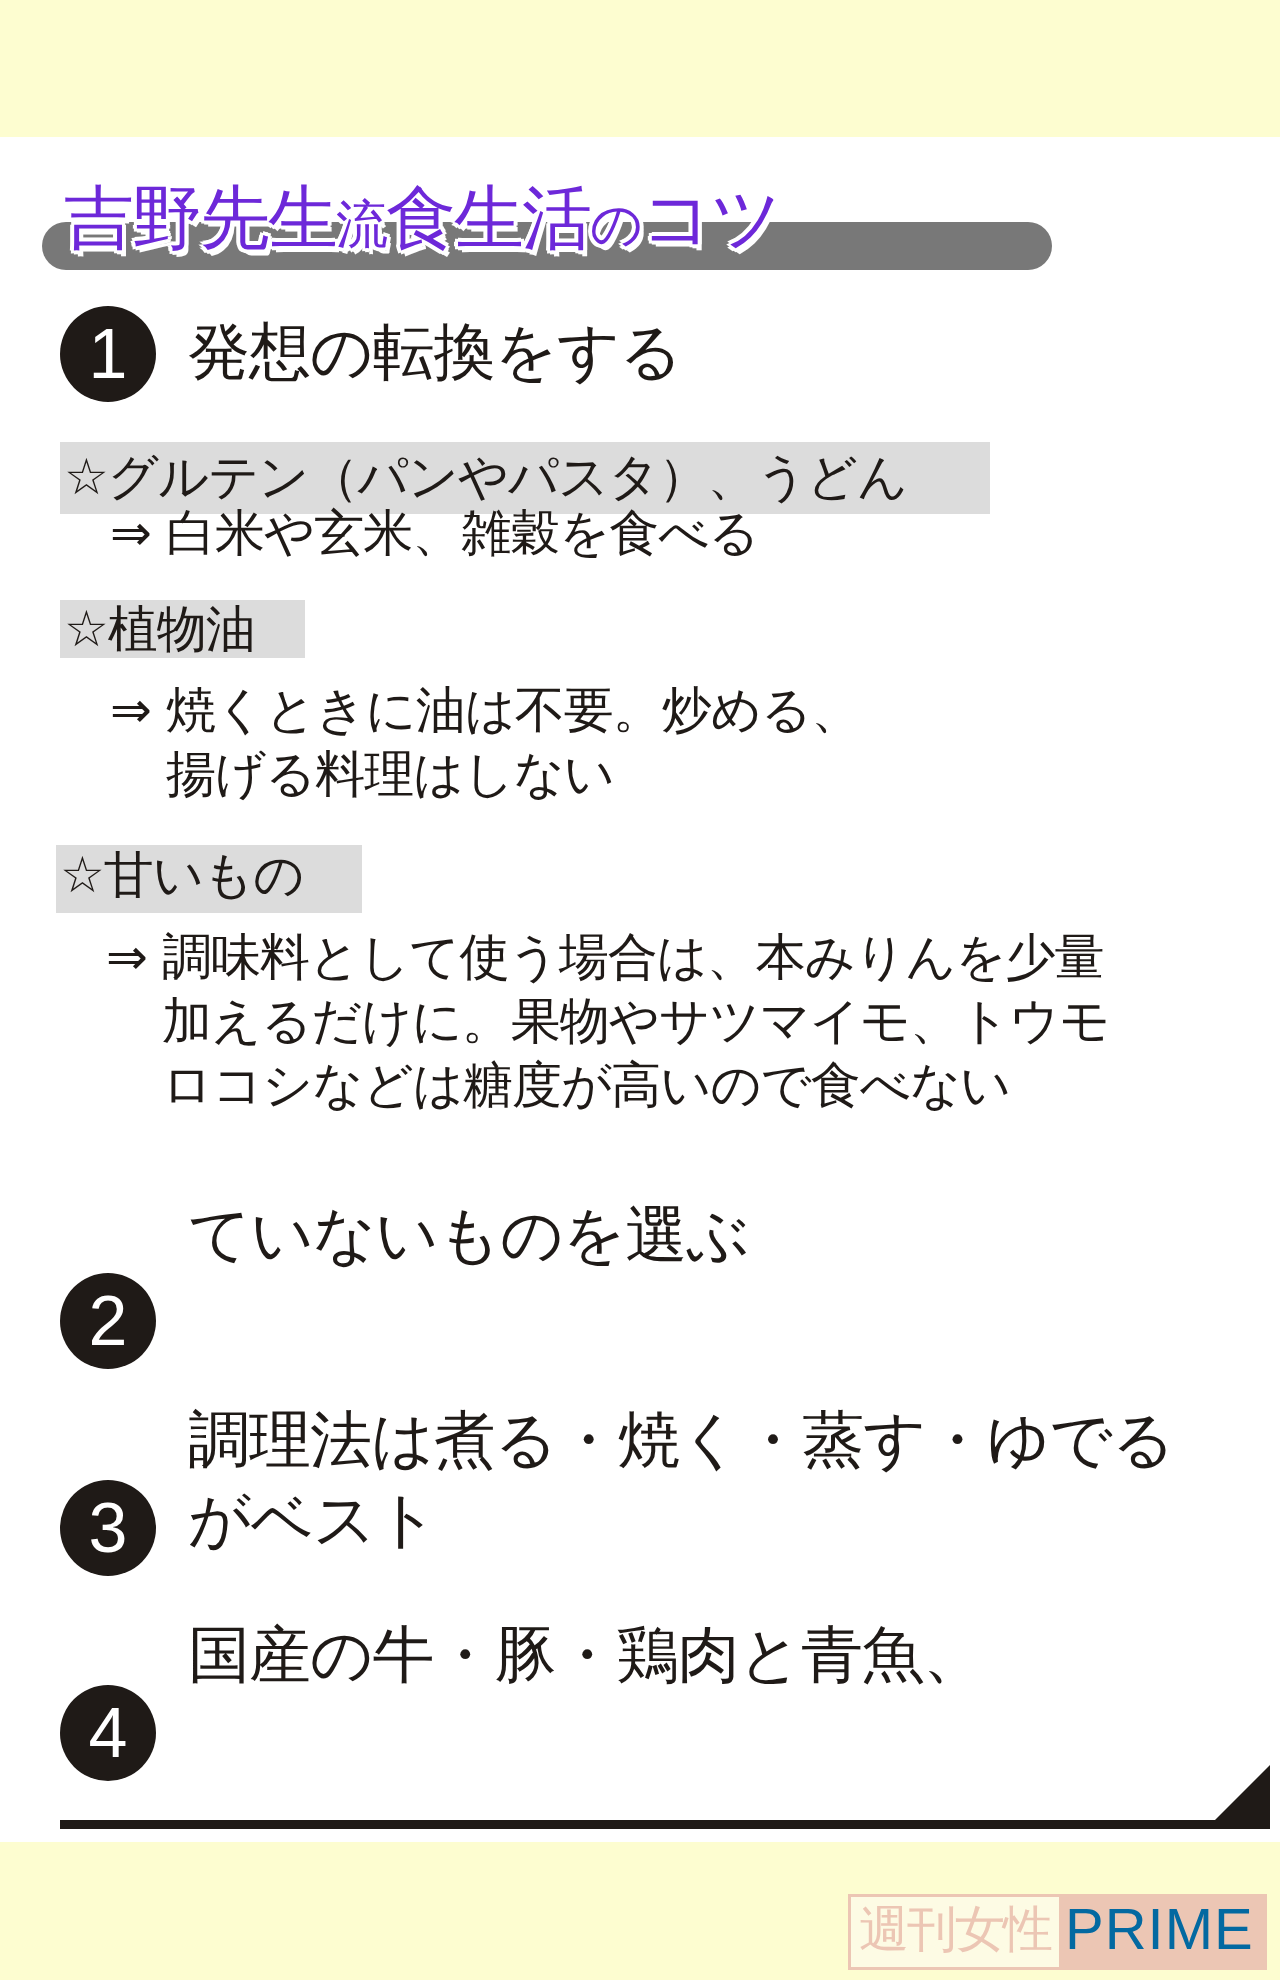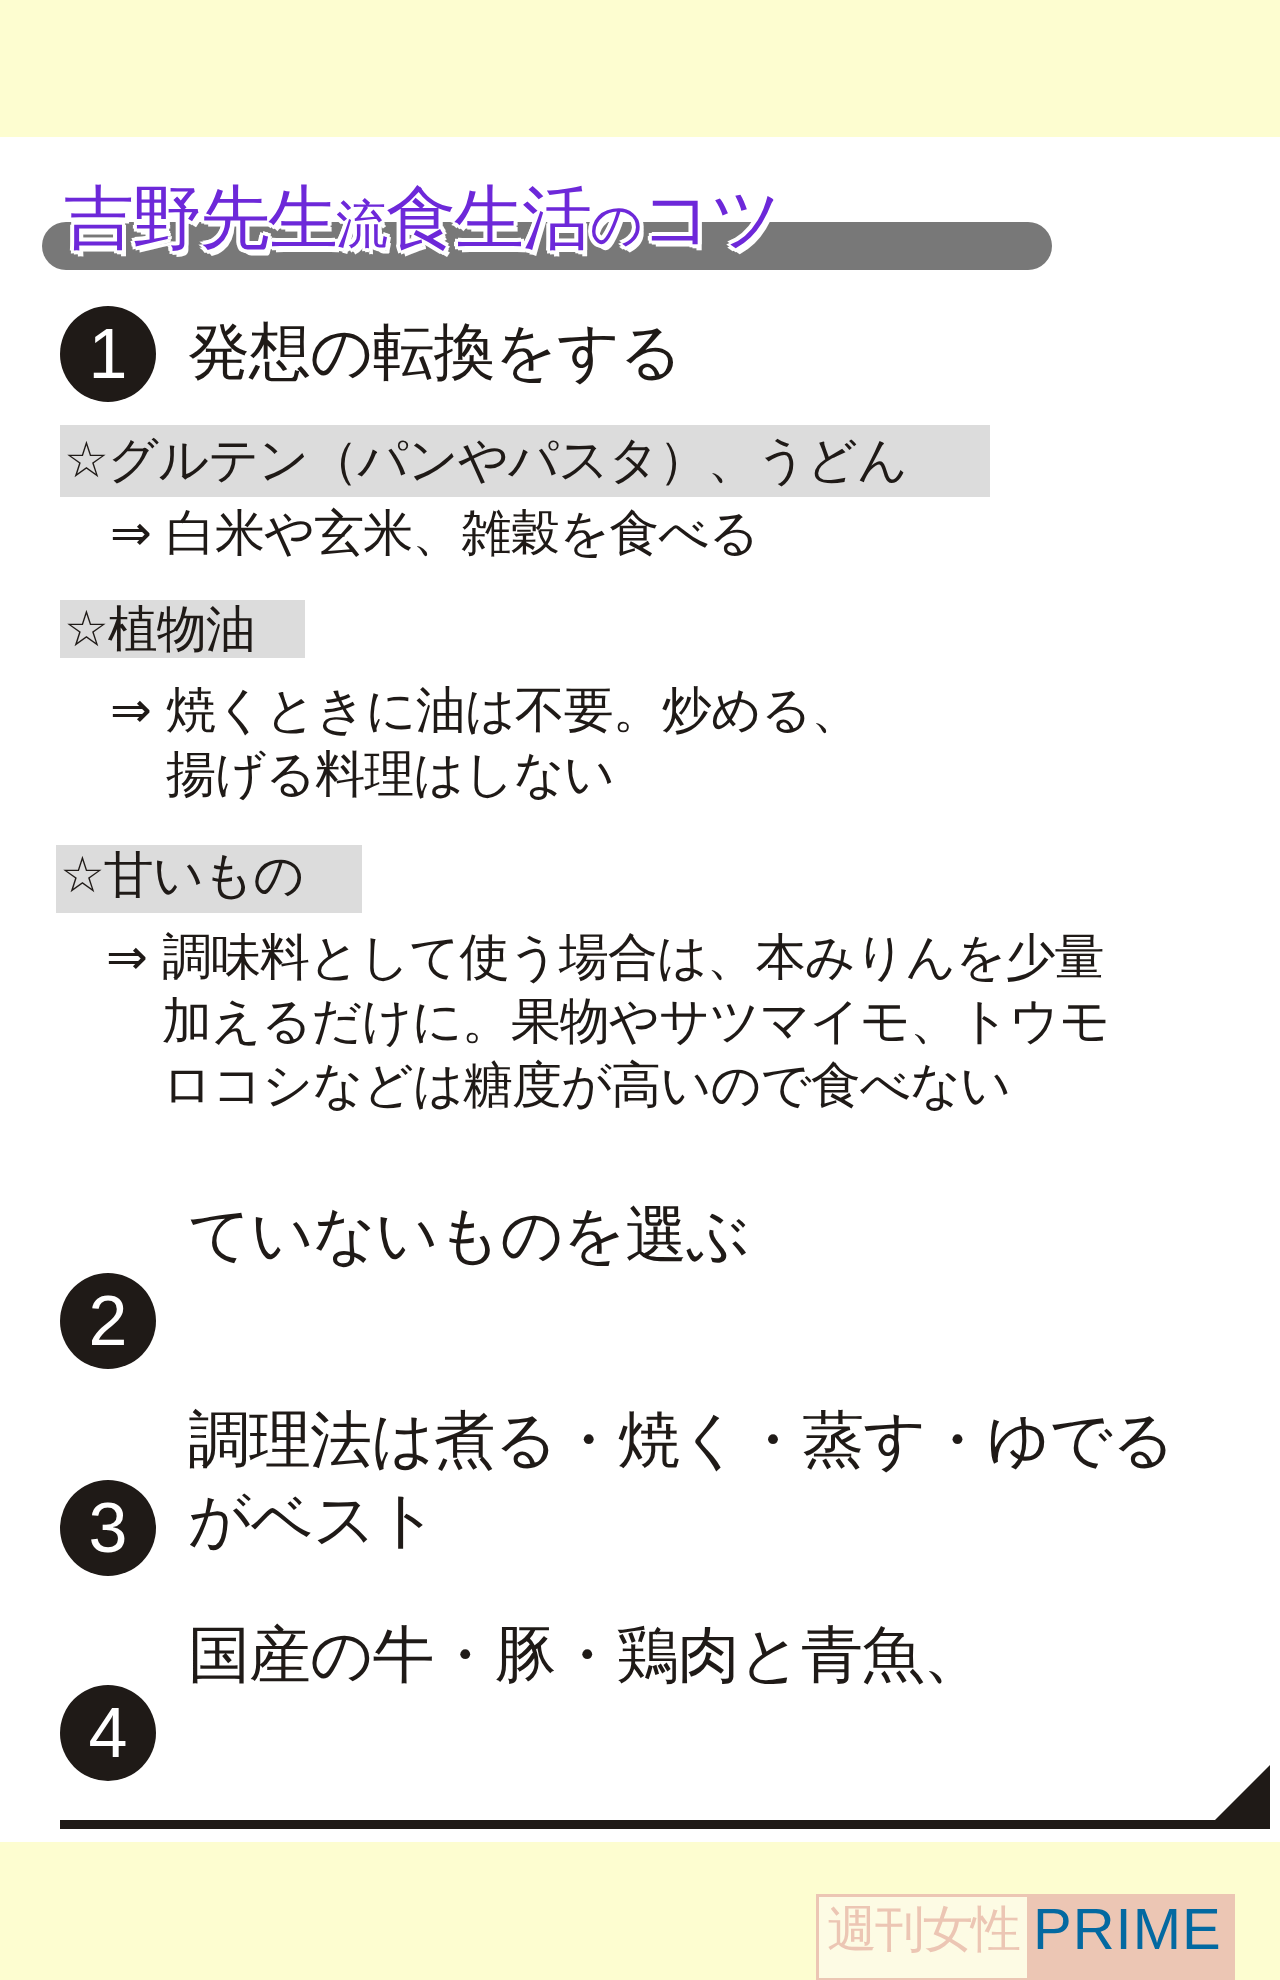--- a/index.html
+++ b/index.html
@@ -118,22 +118,22 @@
     }
     .corner-tri {
       position: absolute;
       left: 1212px; top: 1765px;
       width: 0; height: 0;
       border-left: 58px solid transparent;
       border-bottom: 58px solid #1f1a17;
     }
     .watermark {
       position: absolute;
-      left: 816px; top: 1894px;
-      height: 87px;
+      left: 848px; top: 1894px;
+      height: 76px;
       display: flex;
       border: 3px solid #ecc6b4;
       box-sizing: border-box;
       justify-content: center;
     }
     .wm-left {
       background: #fdfbe4;
       color: #ecc6b4;
       font-size: 50px;
       line-height: 64px;
@@ -159,21 +159,21 @@
   <div class="title-pill"></div>
   <div class="title-text"><span>吉野先生</span><span class="small">流</span><span>食生活</span><span class="small">の</span><span>コツ</span></div>
 </div>
 
 <div class="item" style="top:306px;">
   <div class="num-circle">1</div>
   <div class="item-heading" style="top:6px;">発想の転換をする</div>
 </div>
 
 <div class="sub" style="left:60px; top:425px;">
-  <div class="sub-label" style="left:0; top:0; width:920px;">☆グルテン（パンやパスタ）、うどん</div>
+  <div class="sub-label" style="left:0; top:17px; width:920px;">☆グルテン（パンやパスタ）、うどん</div>
   <div class="sub-body" style="left:50px; top:76px; width:1100px;"><span class="arrow">⇒</span><span>白米や玄米、雑穀を食べる</span></div>
 </div>
 
 <div class="sub" style="left:60px; top:600px;">
   <div class="sub-label" style="left:0; top:0; width:235px; height:58px; line-height:58px;">☆植物油</div>
   <div class="sub-body" style="left:50px; top:78px; width:1100px;"><span class="arrow">⇒</span><span>焼くときに油は不要。炒める、</span><span class="indent">揚げる料理はしない</span></div>
 </div>
 
 <div class="sub" style="left:56px; top:845px;">
   <div class="sub-label" style="left:0; top:0; width:296px; height:68px; line-height:60px;">☆甘いもの</div>

